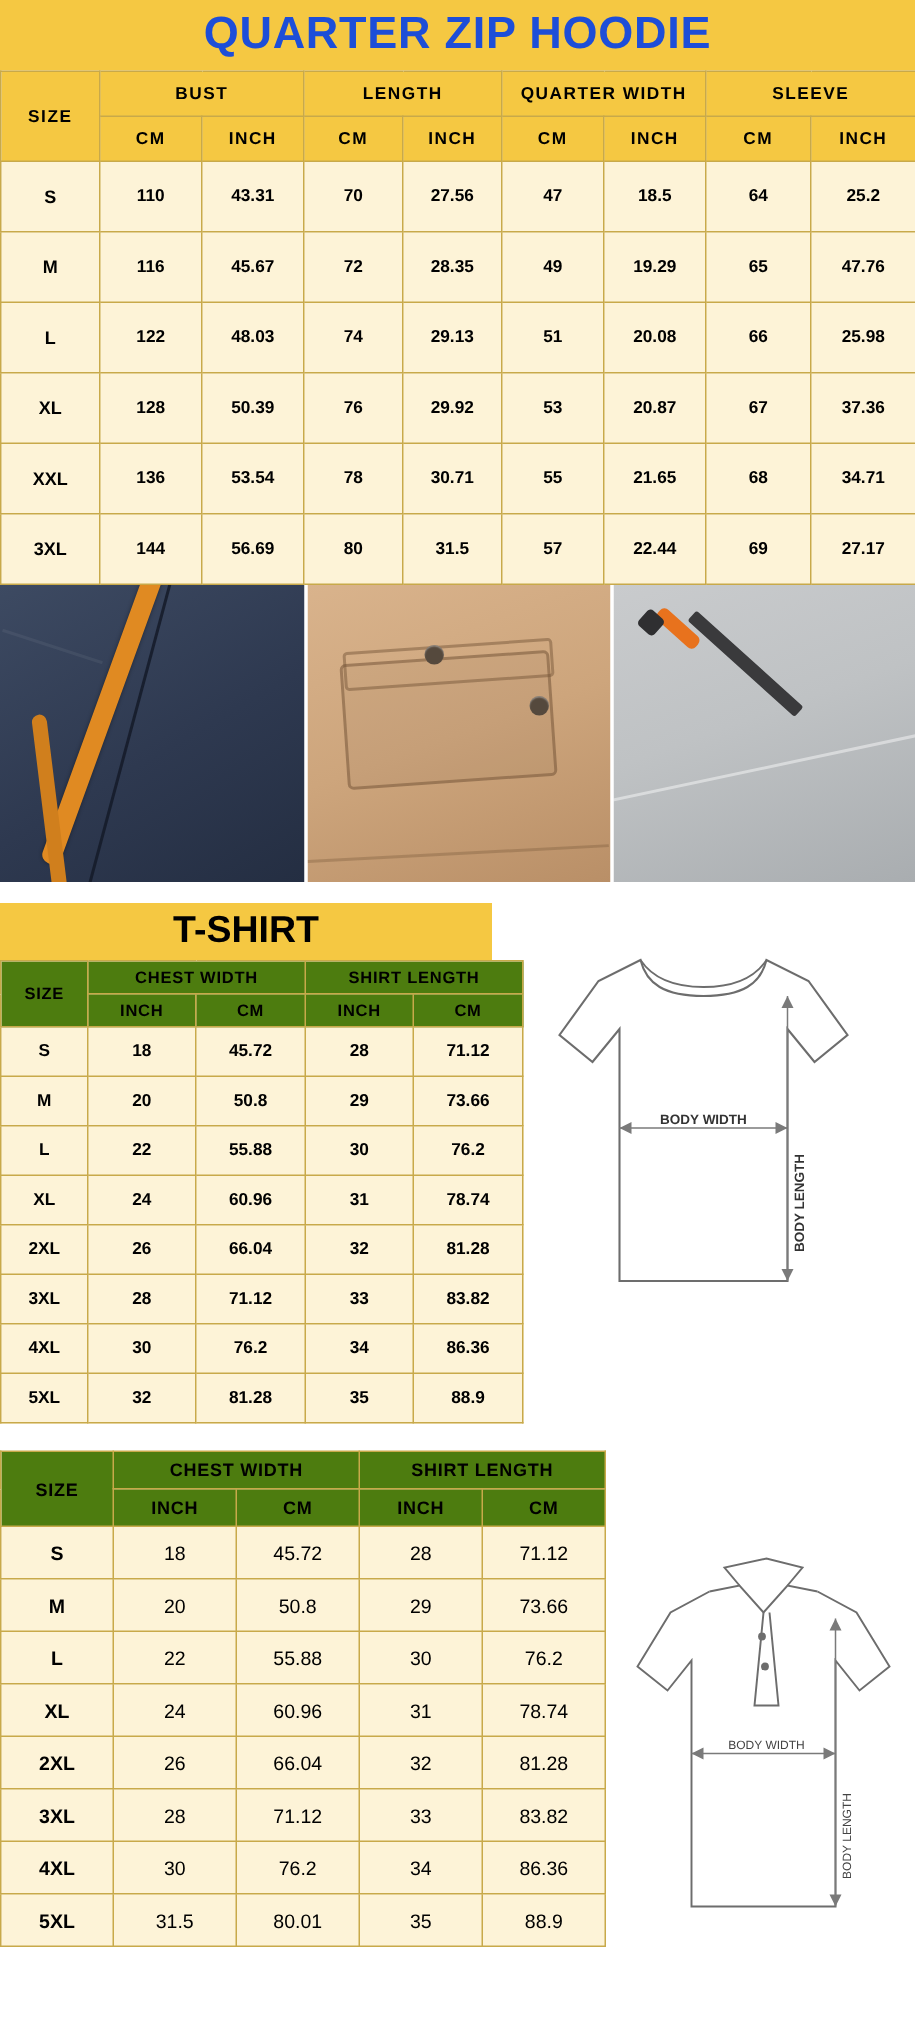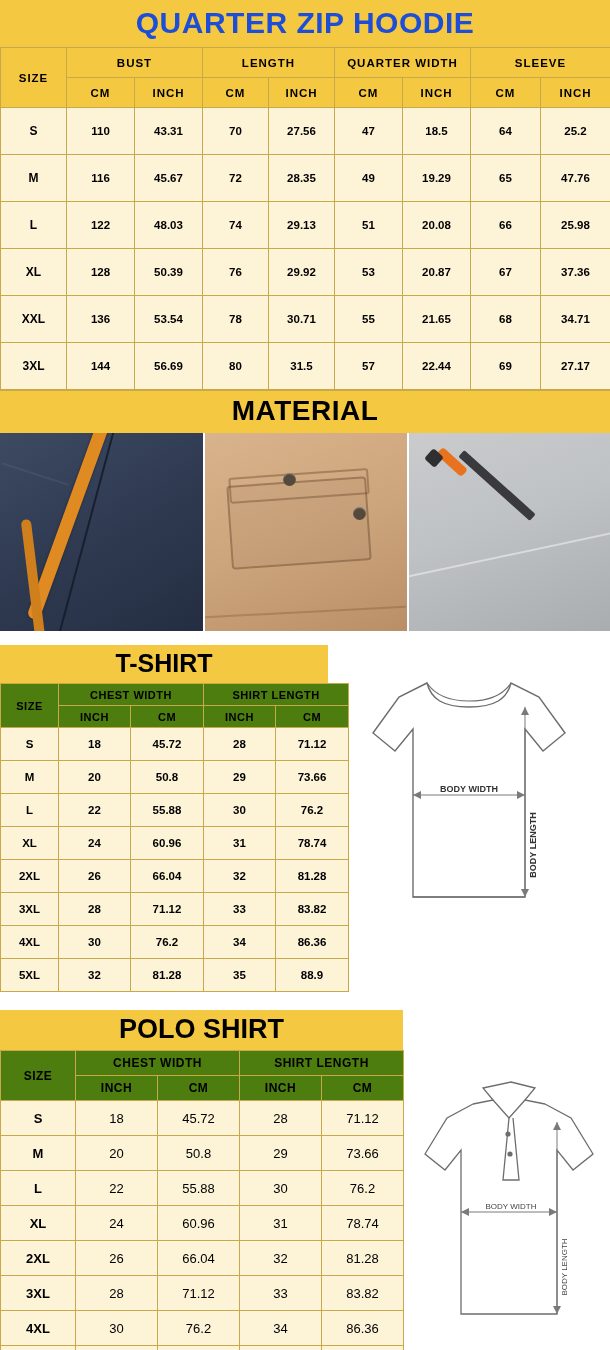--- a/index.html
+++ b/index.html
@@ -300,21 +300,20 @@
         <td>80</td>
         <td>31.5</td>
         <td>57</td>
         <td>22.44</td>
         <td>69</td>
         <td>27.17</td>
       </tr>
     </tbody>
   </table>
 
-  <div class="material-title">MATERIAL</div>
   <div class="material-photos">
     <div class="photo ph-navy">
       <div class="fold"></div>
       <div class="seam"></div>
       <div class="drawstring"></div>
       <div class="drawstring2"></div>
     </div>
     <div class="photo ph-tan">
       <div class="pocket"></div>
       <div class="flap"></div>
@@ -441,21 +440,20 @@
         </svg>
       </div>
     </div>
   </div>
 
   <div class="spacer"></div>
 
   <div class="shirt-section">
     <div class="shirt-flex">
       <div class="tbl-col" style="width:403px">
-        <div class="shirt-title polo">POLO SHIRT</div>
         <table class="grid shirt-table polo">
           <colgroup>
             <col style="width:75px">
               <col style="width:82px">
               <col style="width:82px">
             <col style="width:82px">
               <col style="width:82px">
           </colgroup>
           <thead>
             <tr>

